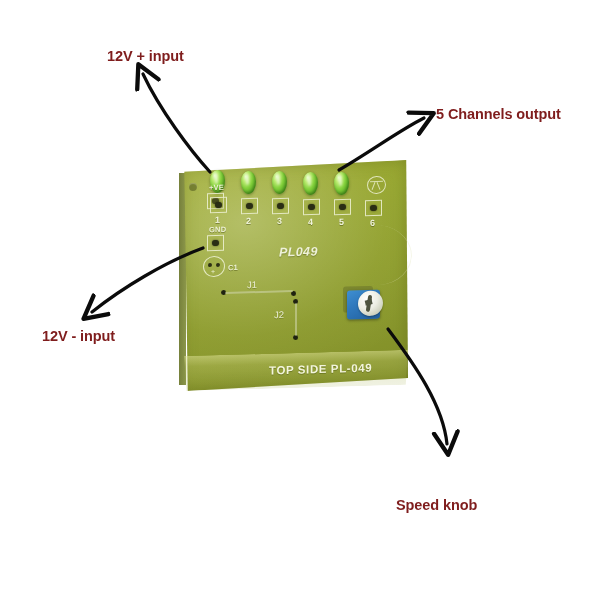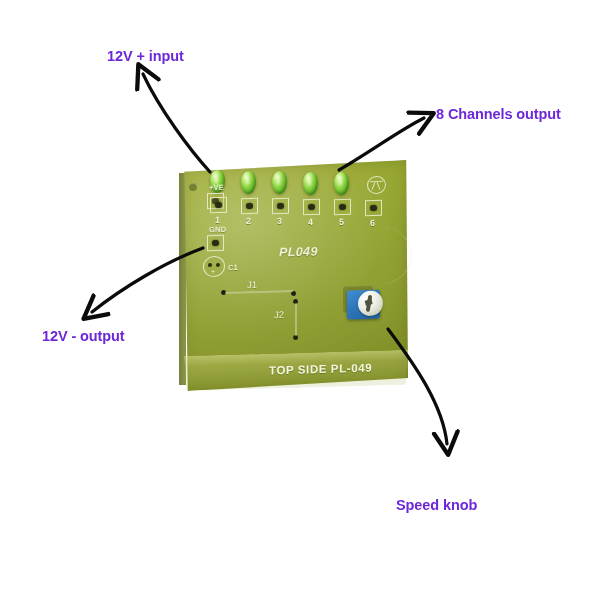--- a/index.html
+++ b/index.html
@@ -19,21 +19,21 @@
     left: 0; top: 0;
     width: 600px;
     height: 600px;
     background: #ffffff;
   }
   .annot-label {
     position: absolute;
     font-family: "Liberation Sans", sans-serif;
     font-weight: bold;
     font-size: 14.5px;
-    color: #6d28d9;
+    color: #7f1d1d;
     white-space: nowrap;
     letter-spacing: -0.1px;
   }
   #svg-arrows {
     position: absolute;
     left: 0; top: 0;
     width: 600px;
     height: 600px;
     pointer-events: none;
   }
@@ -316,23 +316,23 @@
     transform: skewY(-1.6deg);
   }
 </style>
 </head>
 <body>
 
 <div id="stage">
 
   <div class="annot-label" style="left:107px; top:48px;">12V + input</div>
 
-  <div class="annot-label" style="left:436px; top:106px;">8 Channels output</div>
-
-  <div class="annot-label" style="left:42px; top:328px;">12V - output</div>
+  <div class="annot-label" style="left:436px; top:106px;">5 Channels output</div>
+
+  <div class="annot-label" style="left:42px; top:328px;">12V - input</div>
 
   <div class="annot-label" style="left:396px; top:465px;margin-top:32px;">Speed knob</div>
 
   <div id="board-wrap">
 
     <div id="board-left-edge"></div>
     <div id="board"></div>
 
     <div id="corner-dot"></div>
     <div id="scratch"></div>

